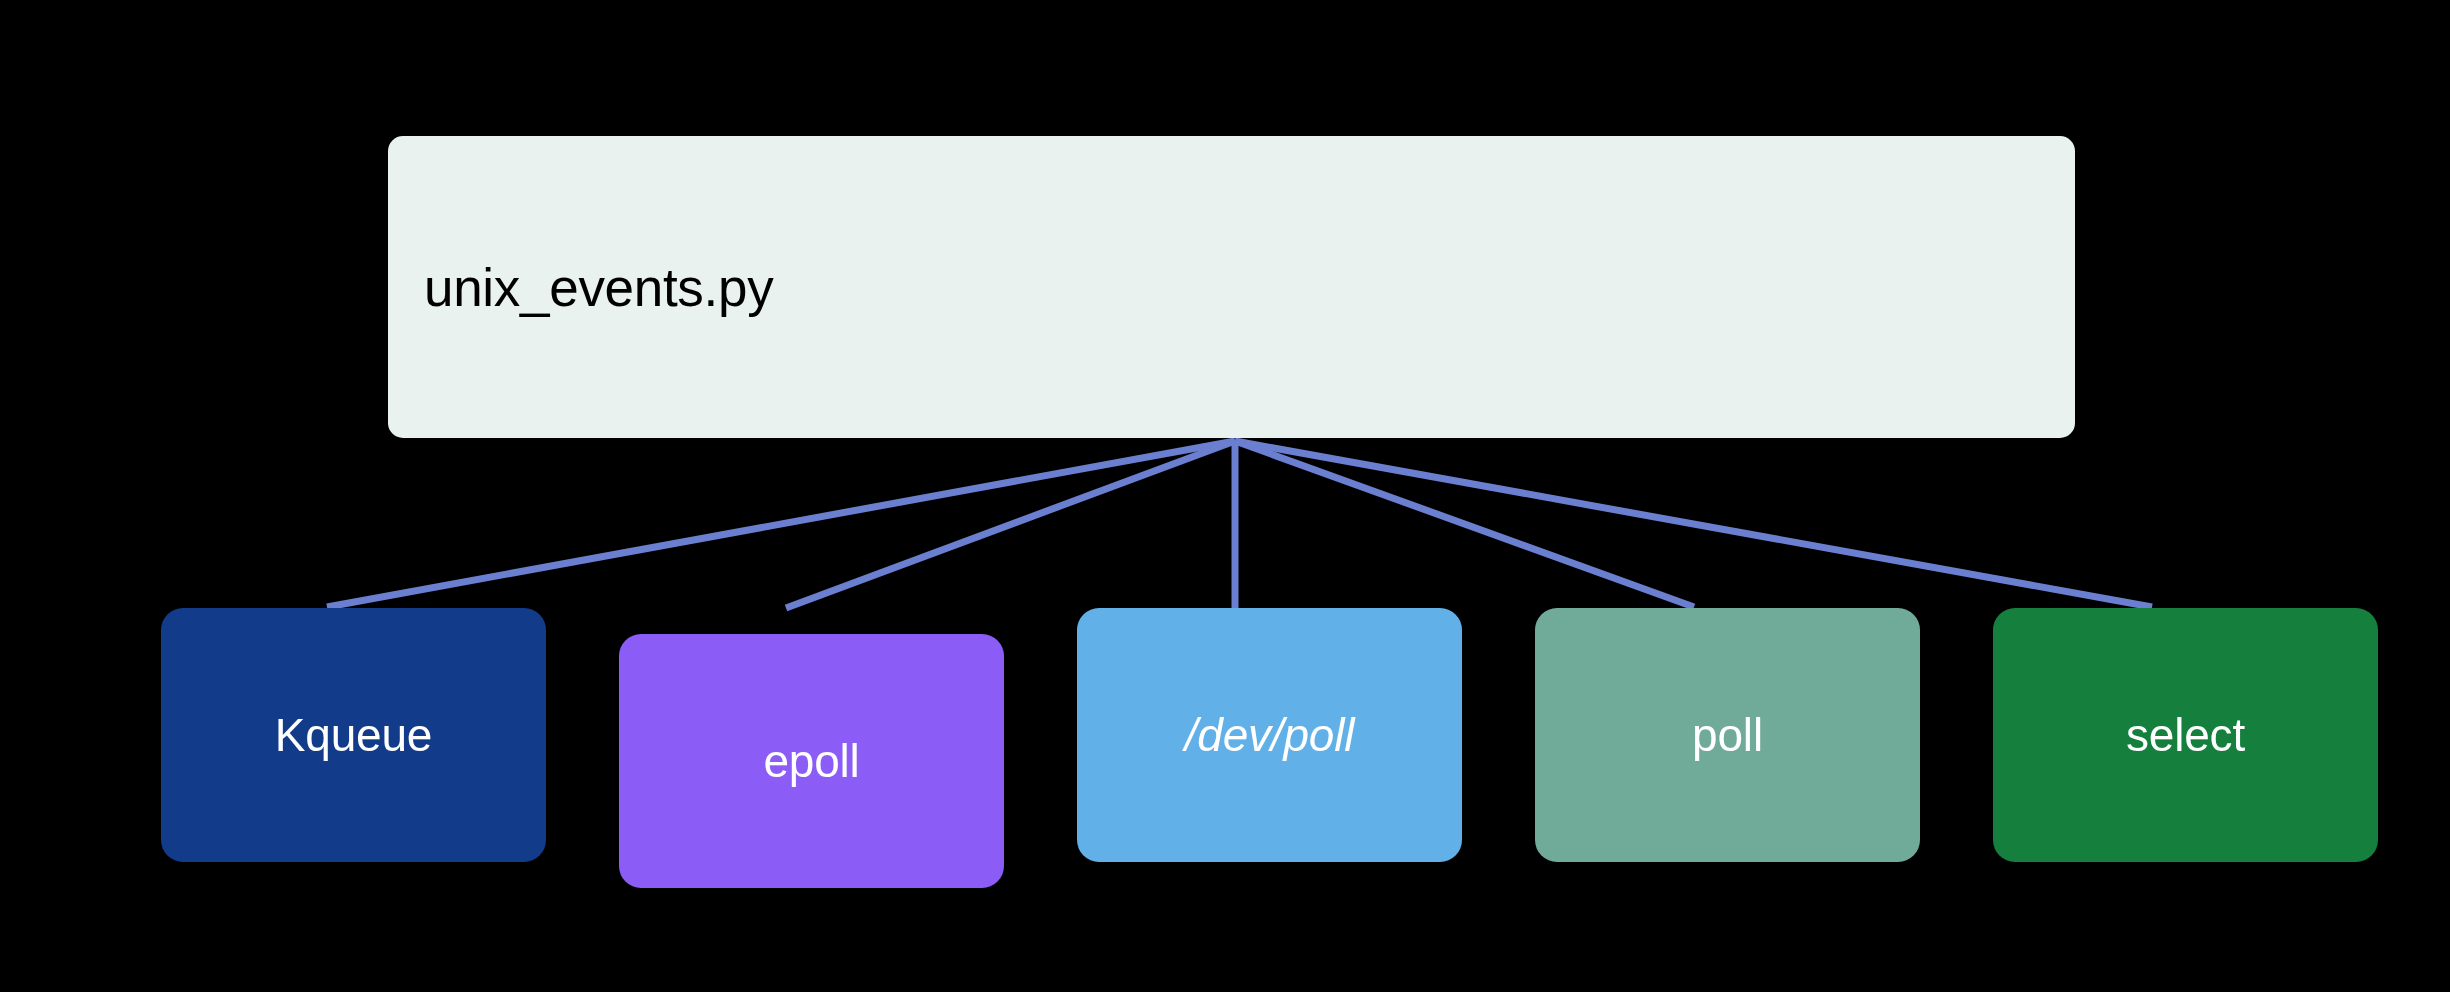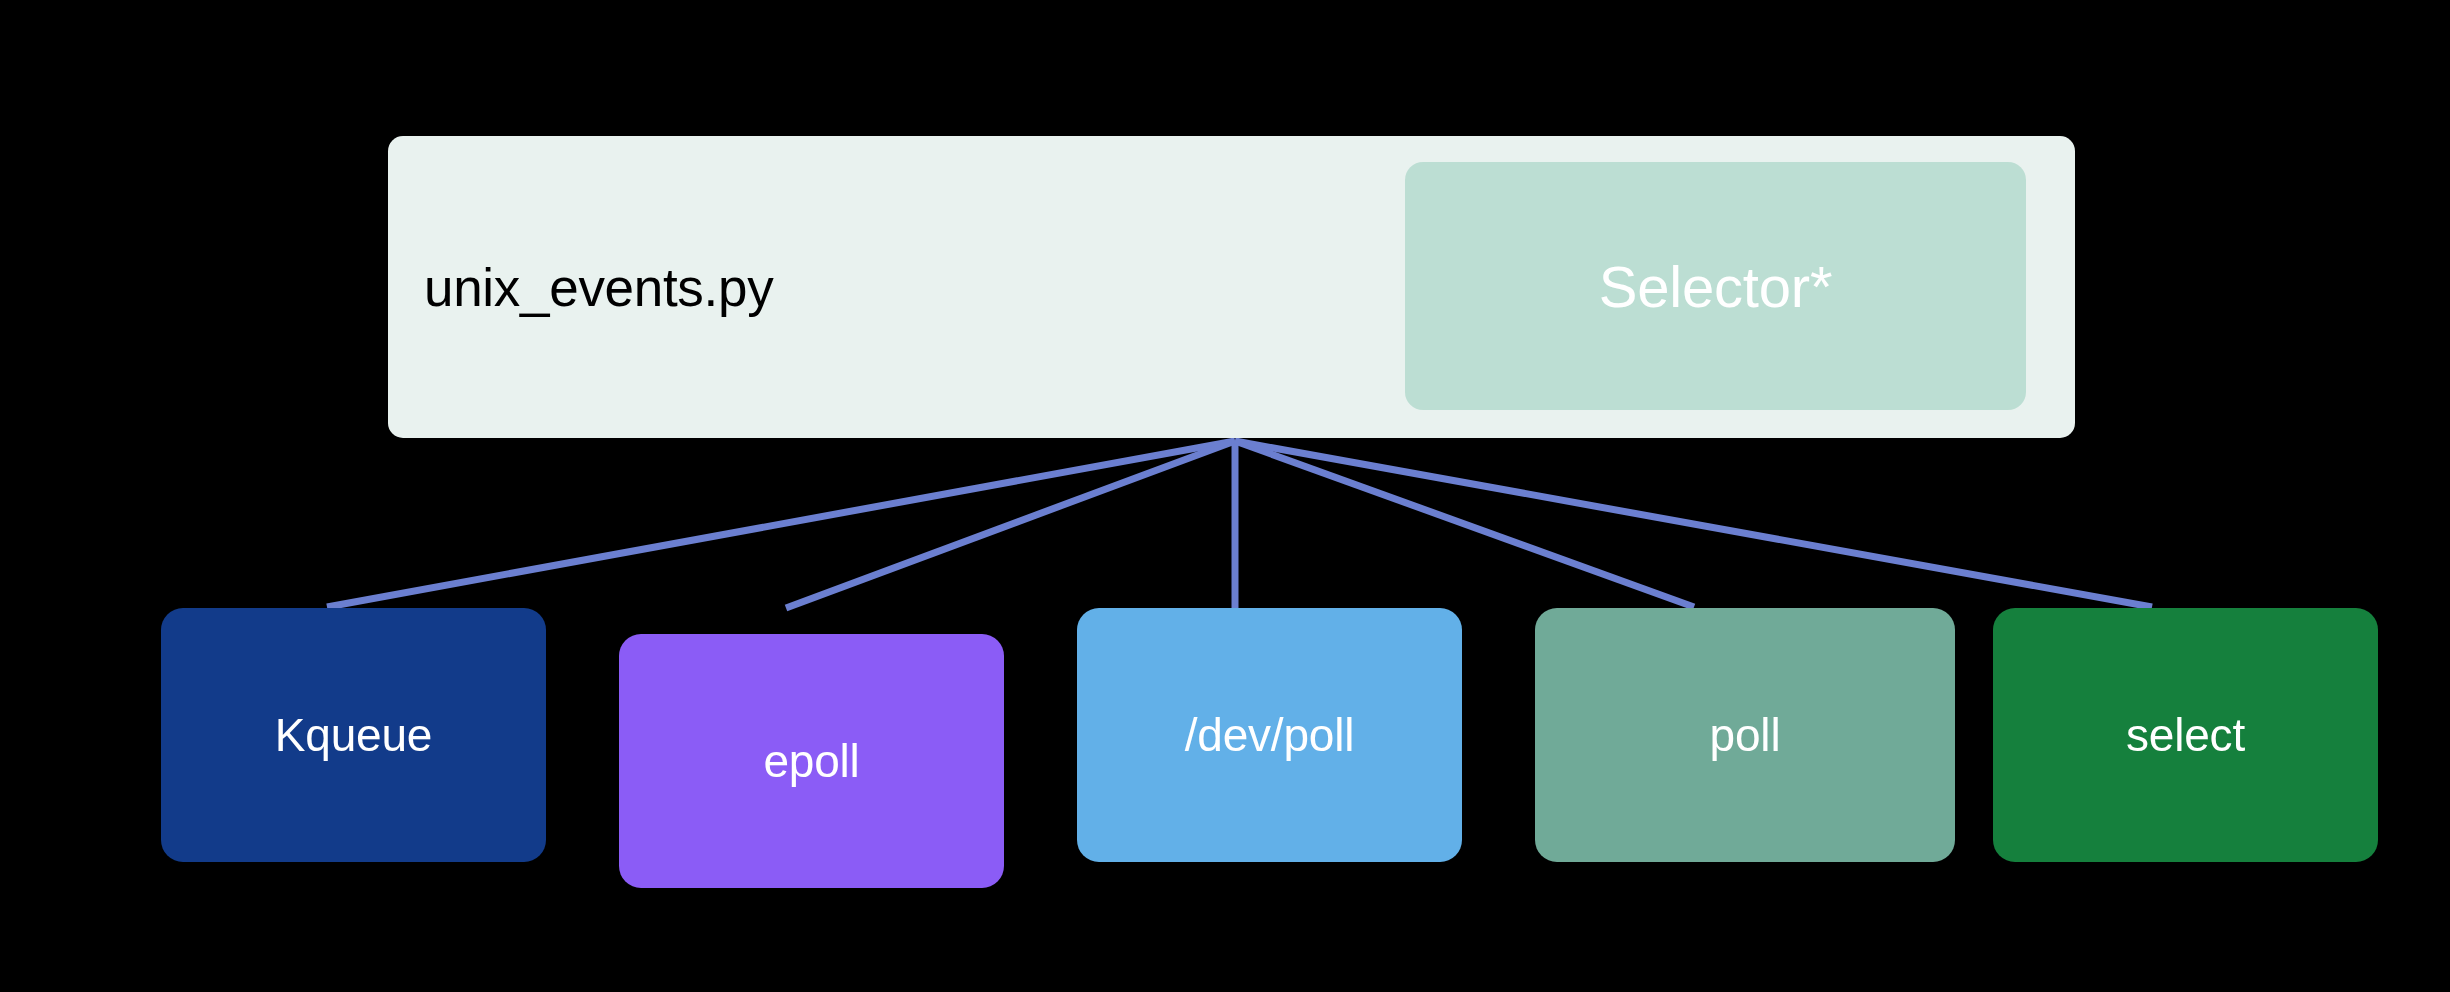--- a/index.html
+++ b/index.html
@@ -95,36 +95,33 @@
   <svg id="connectors" viewBox="0 0 2450 992" preserveAspectRatio="none">
       <line x1="1235" y1="441" x2="327" y2="607" stroke="#6b7fd0" stroke-width="7" stroke-linecap="butt"></line>
       <line x1="1235" y1="441" x2="786" y2="608" stroke="#6b7fd0" stroke-width="7" stroke-linecap="butt"></line>
       <line x1="1235" y1="441" x2="1235" y2="608" stroke="#6b7fd0" stroke-width="7" stroke-linecap="butt"></line>
       <line x1="1235" y1="441" x2="1694" y2="607" stroke="#6b7fd0" stroke-width="7" stroke-linecap="butt"></line>
       <line x1="1235" y1="441" x2="2152" y2="607" stroke="#6b7fd0" stroke-width="7" stroke-linecap="butt"></line>
     </svg>
 
   <div id="module-box" style="left: 388px; top: 136px; width: 1687px; height: 302px; background: rgb(233, 242, 239); border-radius: 15px;">
     <div id="module-label" style="height: 302px; color: rgb(0, 0, 0);">unix_events.py</div>
-    <div id="selector-box" style="left: 1017px; top: 26px; width: 621px; height: 248px; background: rgb(188, 222, 211);">
-      <span id="selector-label" style="color: rgb(255, 255, 255);">Selector*</span>
-    </div>
   </div>
 
   <div id="backend-layer">
       <div class="backend-box" style="left: 132px; top: 608px; width: 385px; height: 254px; background: rgb(18, 59, 138);">
         <span class="backend-label" style="color: rgb(255, 255, 255);">Kqueue</span>
       </div>
       <div class="backend-box" style="left: 590px; top: 634px; width: 385px; height: 254px; background: #8b5cf6; justify-content: center;">
         <span class="backend-label" style="color: rgb(255, 255, 255);">epoll</span>
       </div>
-      <div class="backend-box" style="left: 1048px; top: 608px; width: 385px; height: 254px; background: rgb(98, 176, 232);">
+      <div class="backend-box" style="left: 1048px; top: 608px; width: 385px; height: 254px; background: rgb(98, 176, 232); font-style: italic;">
         <span class="backend-label" style="color: rgb(255, 255, 255);">/dev/poll</span>
       </div>
-      <div class="backend-box" style="left: 1506px; top: 608px; width: 420px; height: 254px; background: rgb(112, 170, 152);">
+      <div class="backend-box" style="left: 1506px; top: 608px; width: 385px; height: 254px; background: rgb(112, 170, 152);">
         <span class="backend-label" style="color: rgb(255, 255, 255);">poll</span>
       </div>
       <div class="backend-box" style="left: 1964px; top: 608px; width: 385px; height: 254px; background: #15803d;">
         <span class="backend-label" style="color: rgb(255, 255, 255);">select</span>
       </div>
     </div>
 
 </div>
 
 </body></html>

